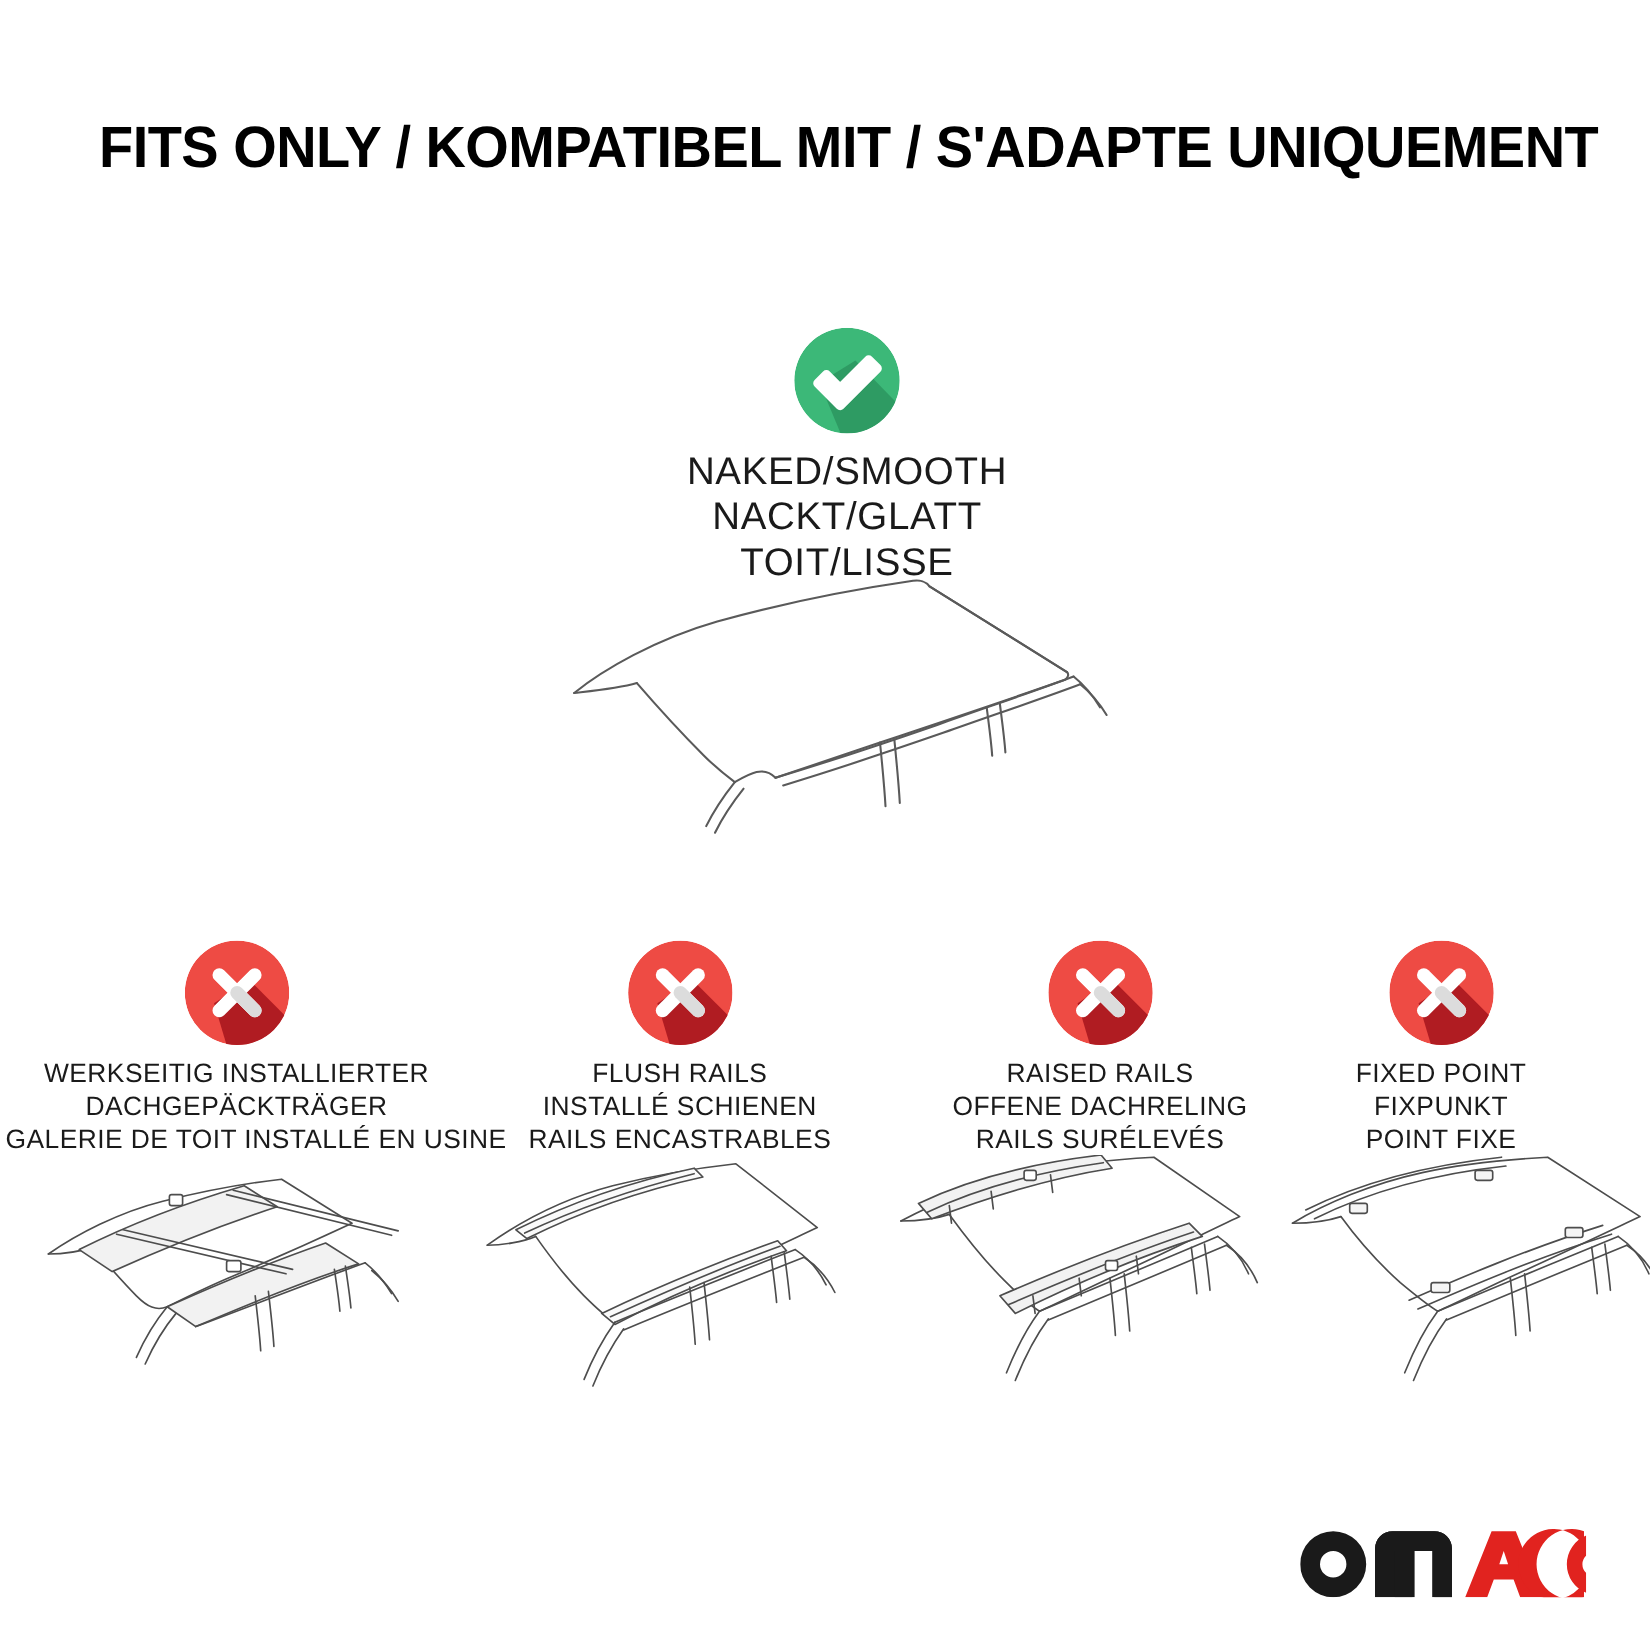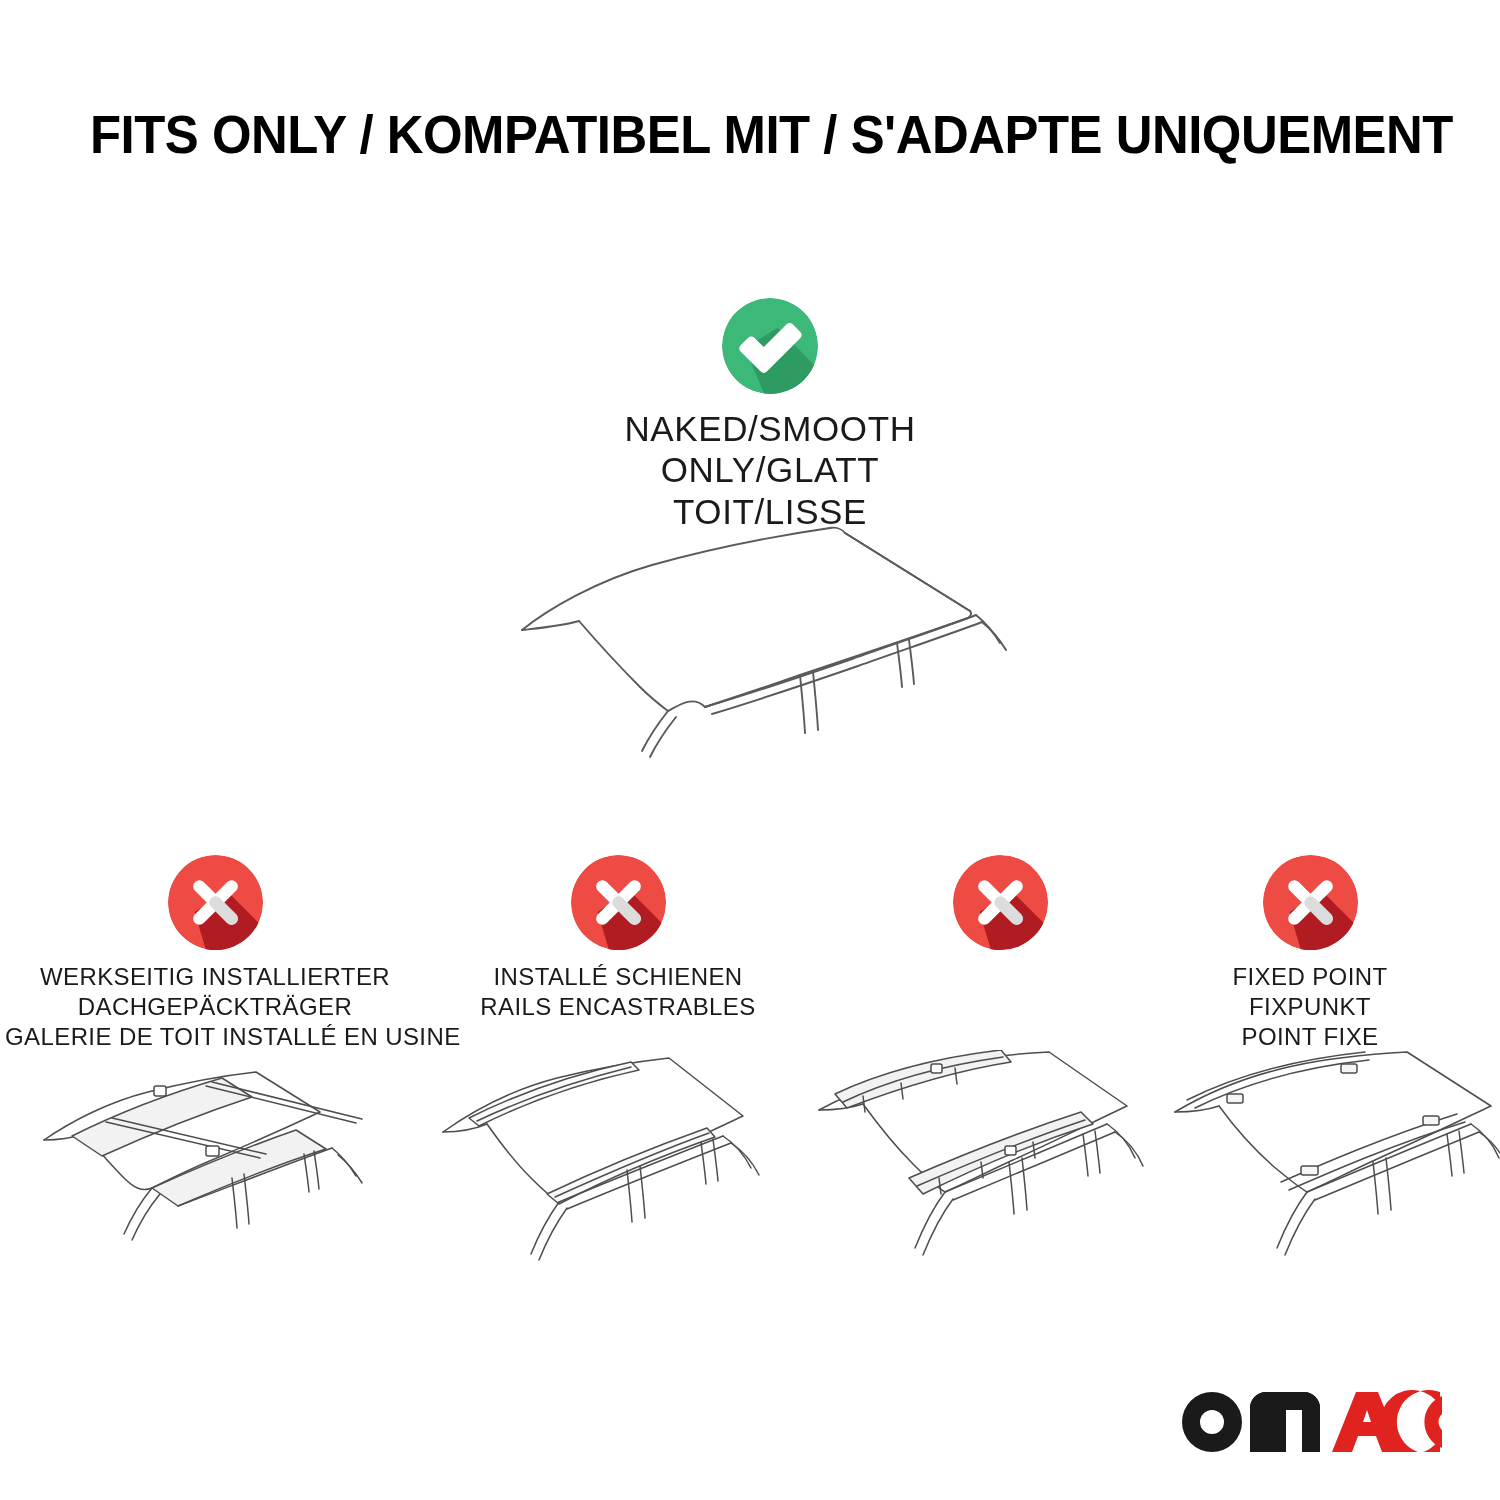--- a/index.html
+++ b/index.html
@@ -114,21 +114,21 @@
   <div class="badge">
     <svg viewBox="0 0 100 100" xmlns="http://www.w3.org/2000/svg">
       <circle cx="50" cy="50" r="50" fill="#3cb878"></circle>
       <path d="M58 31 L100 74 L100 100 L44 100 L24 52 Z" fill="#2e9b63"></path>
       <path d="M43.5 73.5 L22.5 52.5 L30.5 44.5 L43.5 57.5 L70.5 30.5 L78.5 38.5 Z" fill="#ffffff" stroke="#ffffff" stroke-width="9" stroke-linejoin="round" stroke-linecap="round"></path>
     </svg>
   </div>
 
   <div class="caption">
     <span class="line">NAKED/SMOOTH</span>
-    <span class="line">ONLY/GLATT</span>
+    <span class="line">NACKT/GLATT</span>
     <span class="line">TOIT/LISSE</span>
   </div>
 </div>
 
 <div class="roof-art" id="roof-art-main">
   <svg viewBox="0 0 530 300" xmlns="http://www.w3.org/2000/svg">
     <g fill="none" stroke="#5a5a5a" stroke-width="1.9" stroke-linecap="round" stroke-linejoin="round">
 
       <path d="M22 115 C48 94 96 66 152 50 C206 35 268 22 330 13 C336 12 342 14 345 18
                L470 96 C472 98 471 101 468 103
@@ -216,20 +216,21 @@
       <circle cx="50" cy="50" r="50" fill="#ee4b44"></circle>
       <path d="M62 38 L100 76 L100 100 L40 100 L28 60 Z" fill="#b01c22"></path>
       <g stroke="#ffffff" stroke-width="13" stroke-linecap="round">
         <line x1="33" y1="33" x2="67" y2="67"></line>
         <line x1="67" y1="33" x2="33" y2="67"></line>
       </g>
       <line x1="50" y1="50" x2="67" y2="67" stroke="#dcdcdc" stroke-width="13" stroke-linecap="round"></line>
     </svg>
   </div>
   <div class="caption">
+    <span class="line">FLUSH RAILS</span>
     <span class="line">INSTALLÉ SCHIENEN</span>
     <span class="line">RAILS ENCASTRABLES</span>
   </div>
 </div>
 
 <div class="roof-art roof-art-small" id="roof-art-1">
   <svg viewBox="0 0 400 230" xmlns="http://www.w3.org/2000/svg">
     <g fill="none" stroke="#4d4d4d" stroke-width="1.5" stroke-linecap="round" stroke-linejoin="round">
       <path d="M18 82 C46 62 86 40 132 28 C168 19 208 12 244 8 L318 66
                C284 82 242 102 202 120 C176 132 152 144 134 152"></path>
@@ -265,20 +266,25 @@
     <svg viewBox="0 0 100 100" xmlns="http://www.w3.org/2000/svg">
       <circle cx="50" cy="50" r="50" fill="#ee4b44"></circle>
       <path d="M62 38 L100 76 L100 100 L40 100 L28 60 Z" fill="#b01c22"></path>
       <g stroke="#ffffff" stroke-width="13" stroke-linecap="round">
         <line x1="33" y1="33" x2="67" y2="67"></line>
         <line x1="67" y1="33" x2="33" y2="67"></line>
       </g>
       <line x1="50" y1="50" x2="67" y2="67" stroke="#dcdcdc" stroke-width="13" stroke-linecap="round"></line>
     </svg>
   </div>
+  <div class="caption">
+    <span class="line">RAISED RAILS</span>
+    <span class="line">OFFENE DACHRELING</span>
+    <span class="line">RAILS SURÉLEVÉS</span>
+  </div>
 </div>
 
 <div class="roof-art roof-art-small" id="roof-art-2">
   <svg viewBox="0 0 400 230" xmlns="http://www.w3.org/2000/svg">
     <g fill="none" stroke="#4d4d4d" stroke-width="1.5" stroke-linecap="round" stroke-linejoin="round">
       <path d="M14 60 C44 44 86 26 132 16 C168 8 208 4 244 2 L322 56
                C288 72 248 92 208 110 C182 122 158 134 140 142"></path>
       <path d="M14 60 C28 60 46 58 58 54"></path>
       <path d="M58 54 C74 76 92 98 108 114 C118 124 130 136 140 142"></path>
 

